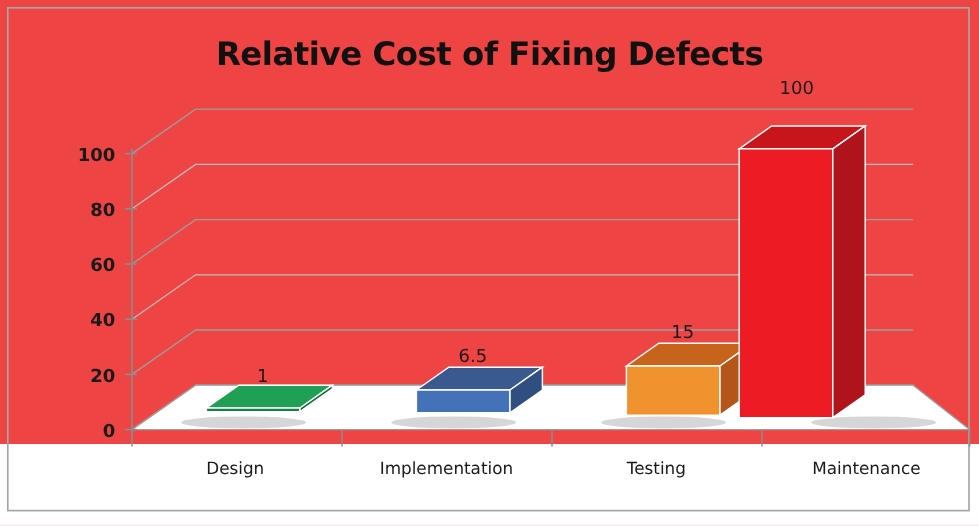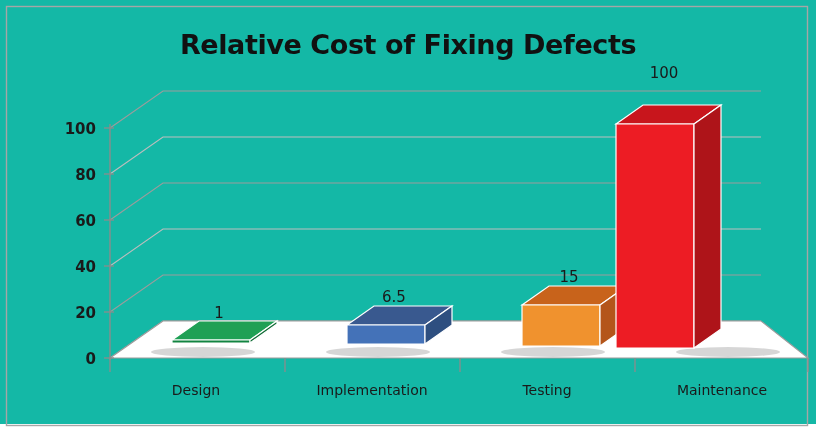--- a/index.html
+++ b/index.html
@@ -10,23 +10,23 @@
   }
   body {
     width: 816px;
     height: 438px;
     overflow: hidden;
     font-family: "DejaVu Sans", sans-serif;
   }
   #chart-frame {
     position: relative;
     width: 816px;
-    height: 424px;
+    height: 370px;
     box-sizing: border-box;
-    background: #14b8a6;
+    background: #ef4444;
   }
   #chart-svg {
     position: absolute;
     left: 0;
     top: 0;
     display: block;
   }
   .frame-border {
     fill: none;
     stroke: #a6a6a6;

